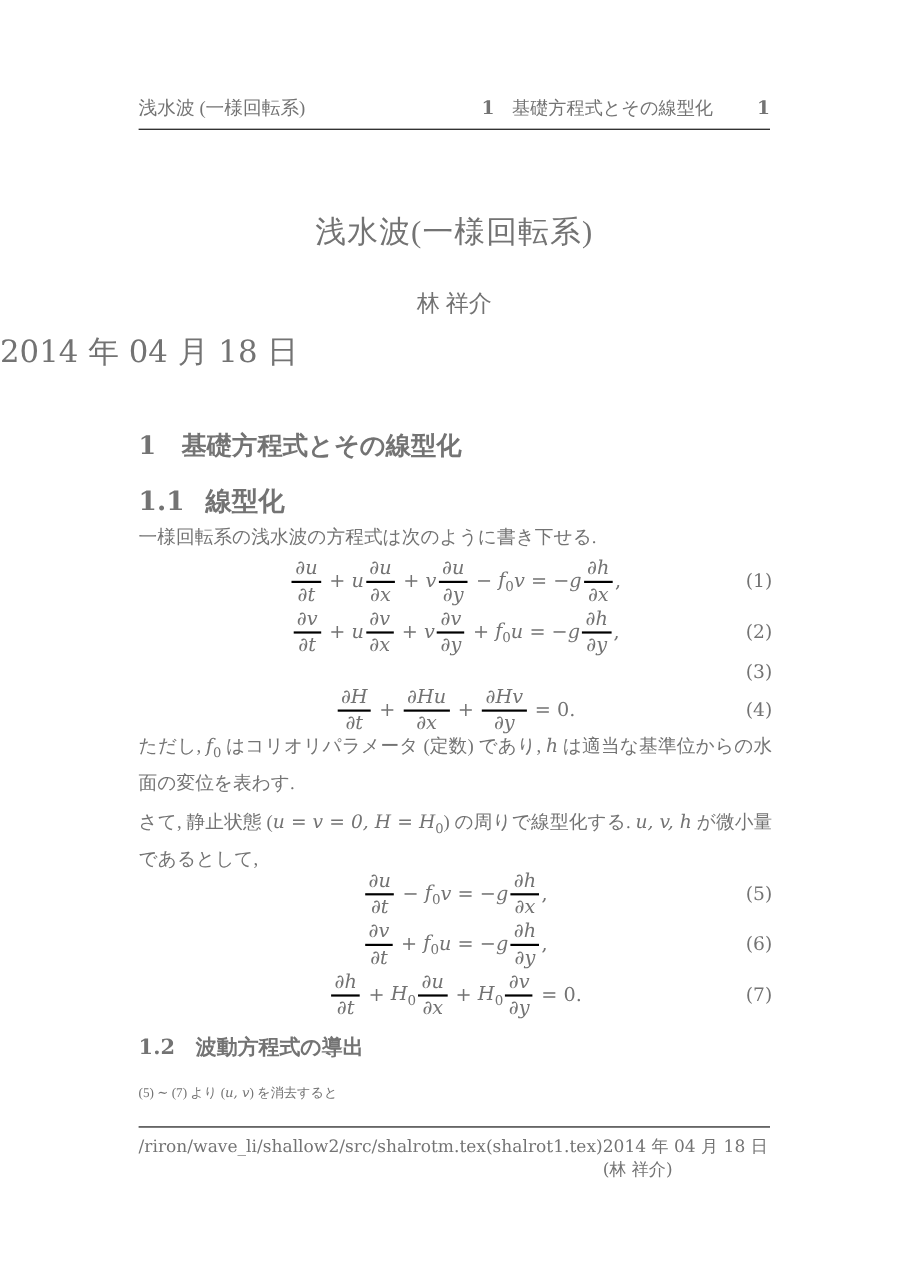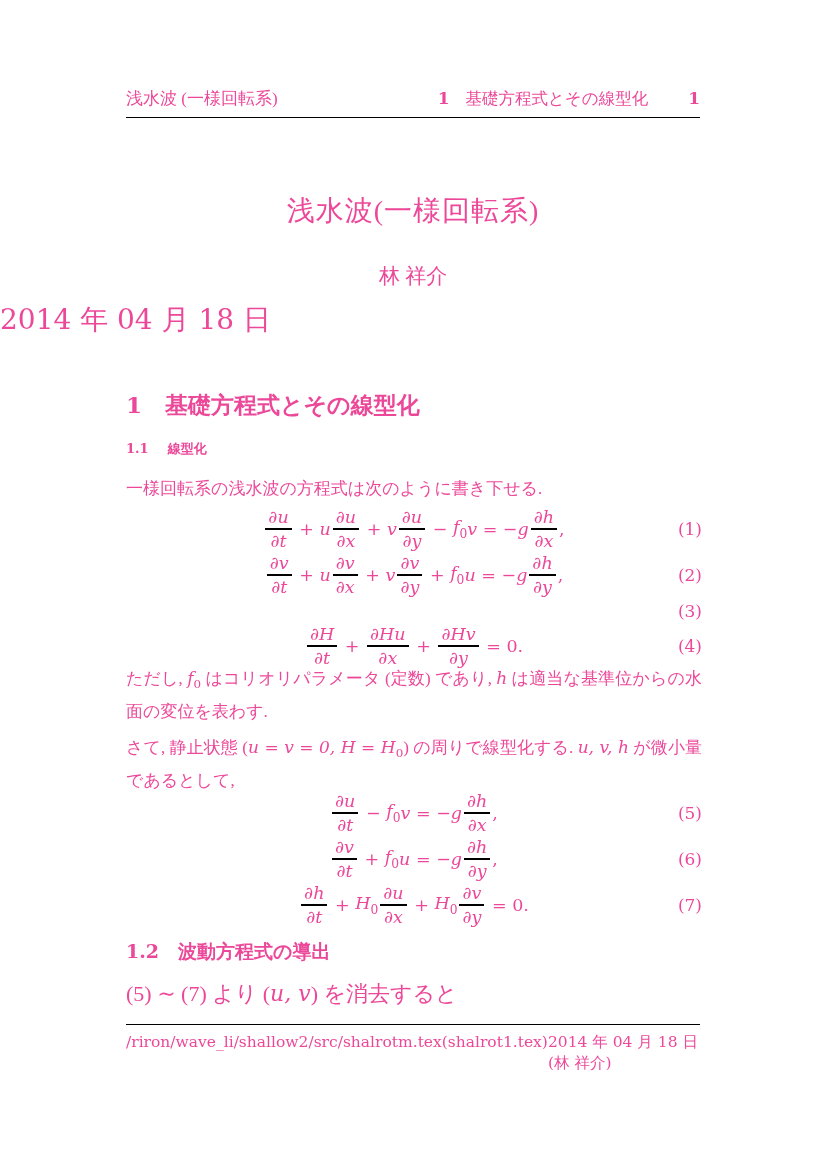--- a/index.html
+++ b/index.html
@@ -1,20 +1,20 @@
 <!DOCTYPE html>
 <html lang="ja"><head>
 <meta charset="utf-8">
 <style>
   html,body{margin:0;padding:0;background:#ffffff;}
   .page{
     position:relative;
     width:826px;height:1169px;
     background:#ffffff;
-    color:#ec4899;
+    color:#737373;
     font-family:"Liberation Serif","DejaVu Serif",serif;
     overflow:hidden;
   }
   
   .header{
     position:absolute;top:87px;left:126px;right:126px;
     display:flex;justify-content:space-between;align-items:baseline;
     font-size:17px;
     border-bottom:1.2px solid #000;
     padding-bottom:7px;
@@ -26,32 +26,32 @@
   .run-page{margin-left:40px;font-weight:bold;font-family:"DejaVu Serif",serif;}
   
   .doc-title{position:absolute;top:192px;left:0;width:100%;text-align:center;
     font-size:28px;font-weight:500;letter-spacing:1px;}
   .doc-author{position:absolute;top:262px;left:0;width:100%;text-align:center;font-size:21px;}
   .doc-date{position:absolute;top:301px;left:0;width:100%;text-align:left;
     font-size:28px;font-family:"DejaVu Serif","Liberation Serif",serif;}
   
   .sec-heading{position:absolute;left:126px;display:flex;align-items:baseline;font-weight:bold;}
   .sec1{top:390px;font-size:23px;}
-  .sub11{top:440px;font-size:13px;justify-content:flex-end;}
+  .sub11{top:440px;font-size:24px;justify-content:flex-end;}
   .sub12{top:939px;font-size:19px;}
   .sec-num{font-family:"DejaVu Serif",serif;font-weight:bold;}
   .sec-title{font-family:"Liberation Sans","DejaVu Sans",sans-serif;font-weight:bold;}
   .sec1 .sec-title{margin-left:23px;}
   .sub11 .sec-title,.sub12 .sec-title{margin-left:19px;}
   
   .para{position:absolute;left:126px;width:576px;font-size:17px;line-height:27px;text-align:justify;}
   .p-intro{top:475px;}
   .p1{top:665px;}
   .p2{top:734px;}
-  .p4{top:980px;font-size:22px;}
+  .p4{top:980px;font-size:12px;}
   .jt{font-family:"Liberation Serif","DejaVu Serif",serif;}
   .mv{font-family:"DejaVu Serif",serif;font-style:italic;}
   .mv sub{font-style:normal;font-size:70%;}
   .op{font-family:"DejaVu Serif",serif;white-space:pre;}
   
   .eq-block{position:absolute;left:126px;width:576px;}
   .eqb1{top:506px;}
   .eqb2{top:790px;}
   .eq-row{position:relative;display:flex;justify-content:center;align-items:center;
     height:46px;font-size:17.5px;}

